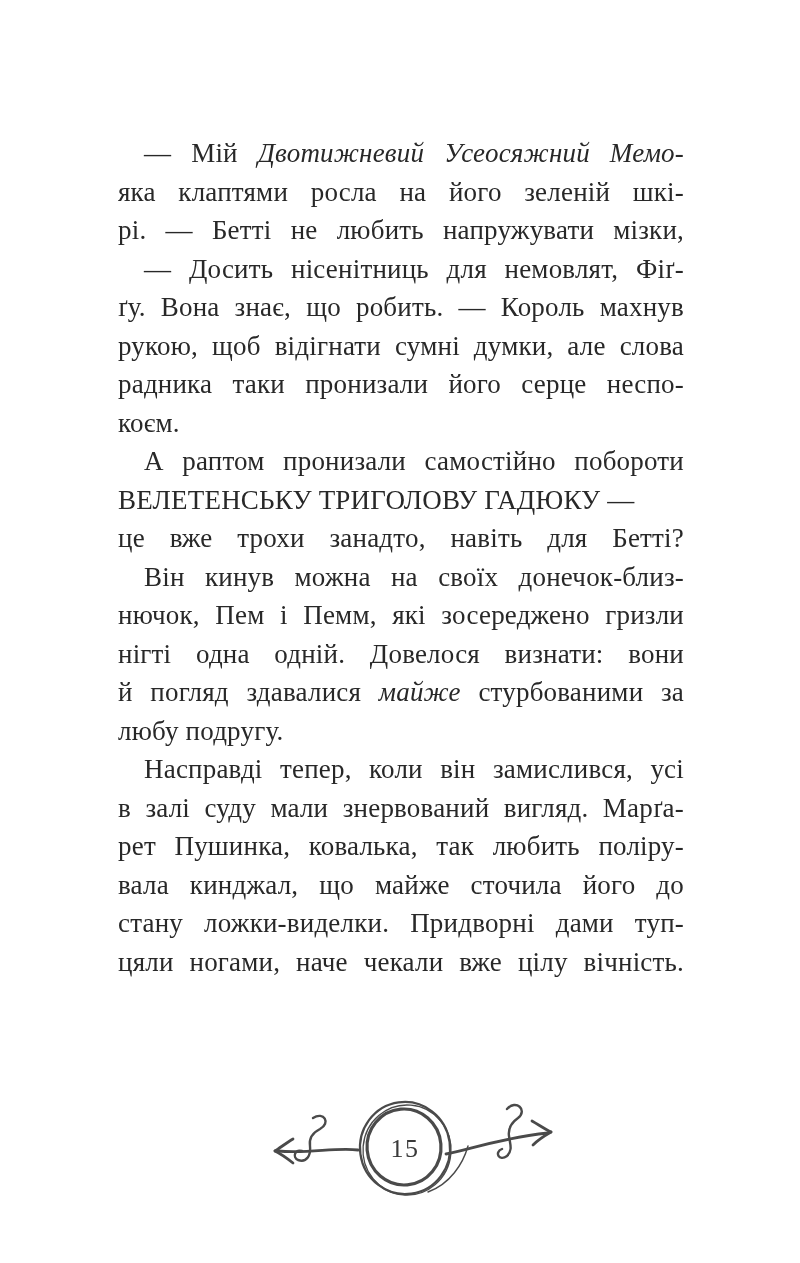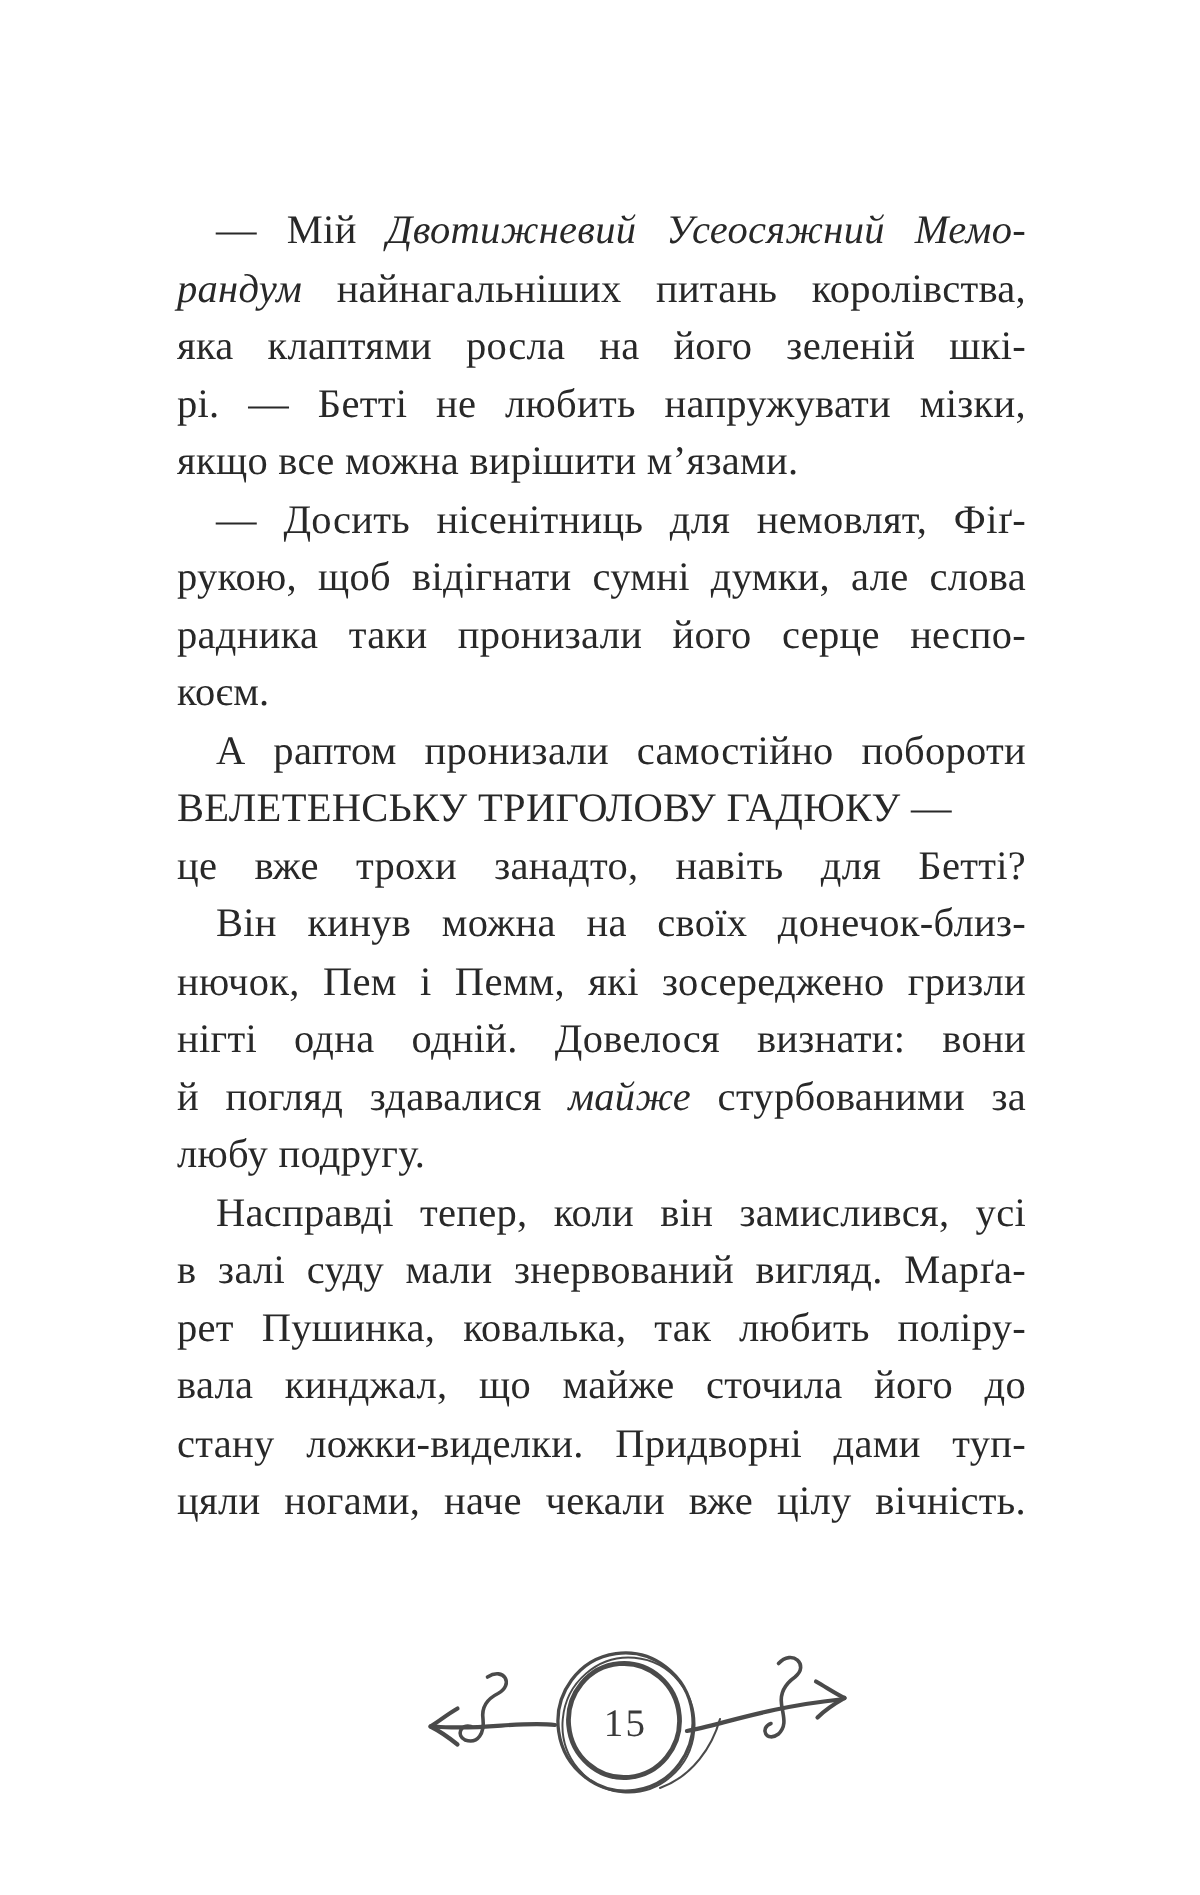--- a/index.html
+++ b/index.html
@@ -27,43 +27,42 @@
     text-align-last: justify;
   }
   .line.loose {
     -moz-text-align-last: left;
     text-align-last: left;
   }
   .line.indent { text-indent: 26px; }
   .it { font-style: italic; }
   .ornament {
     position: absolute;
-    left: 272px;
+    left: 260px;
     top: 1088px;
     width: 310px;
     height: 130px;
   }
   .ornament svg { display: block; width: 100%; height: 100%; }
   .folio {
     font-family: "Liberation Serif", serif;
     letter-spacing: 1.5px;
   }
 </style>
 </head>
 <body>
 
 <div class="page">
 
   <div class="text-block">
       <div class="line indent"><span>— Мій </span><span class="it">Двотижневий Усеосяжний Мемо-</span></div>
-      <div class="line"><span class="it">рандум</span><span> найнагальніших питань королівства,</span></div>
       <div class="line"><span>яка клаптями росла на його зеленій шкі-</span></div>
       <div class="line"><span>рі. — Бетті не любить напружувати мізки,</span></div>
-      <div class="line loose"><span>якщо все можна вирішити м’язами.</span></div>
       <div class="line indent"><span>— Досить нісенітниць для немовлят, Фіґ-</span></div>
+      <div class="line"><span>ґу. Вона знає, що робить. — Король махнув</span></div>
       <div class="line"><span>рукою, щоб відігнати сумні думки, але слова</span></div>
       <div class="line"><span>радника таки пронизали його серце неспо-</span></div>
       <div class="line loose"><span>коєм.</span></div>
       <div class="line indent"><span>А раптом пронизали самостійно побороти</span></div>
       <div class="line loose"><span>ВЕЛЕТЕНСЬКУ ТРИГОЛОВУ ГАДЮКУ —</span></div>
       <div class="line"><span>це вже трохи занадто, навіть для Бетті?</span></div>
       <div class="line indent"><span>Він кинув можна на своїх донечок-близ-</span></div>
       <div class="line"><span>нючок, Пем і Пемм, які зосереджено гризли</span></div>
       <div class="line"><span>нігті одна одній. Довелося визнати: вони</span></div>
       <div class="line"><span>й погляд здавалися </span><span class="it">майже</span><span> стурбованими за</span></div>

